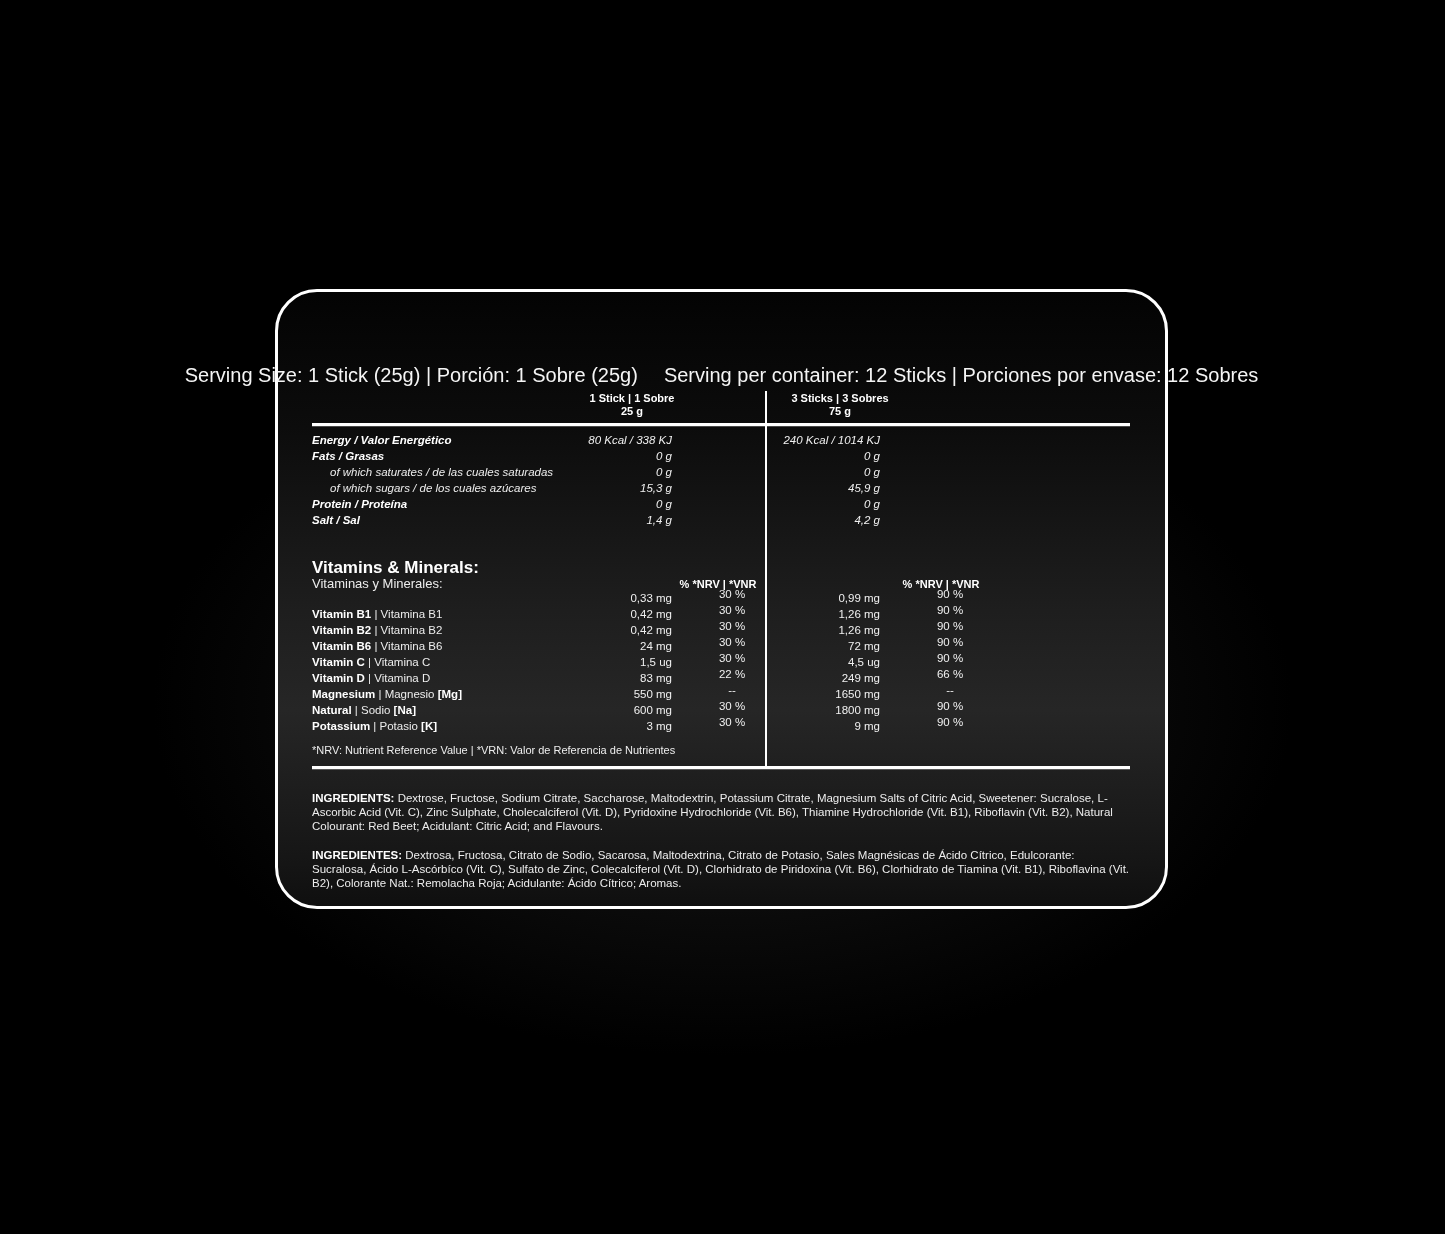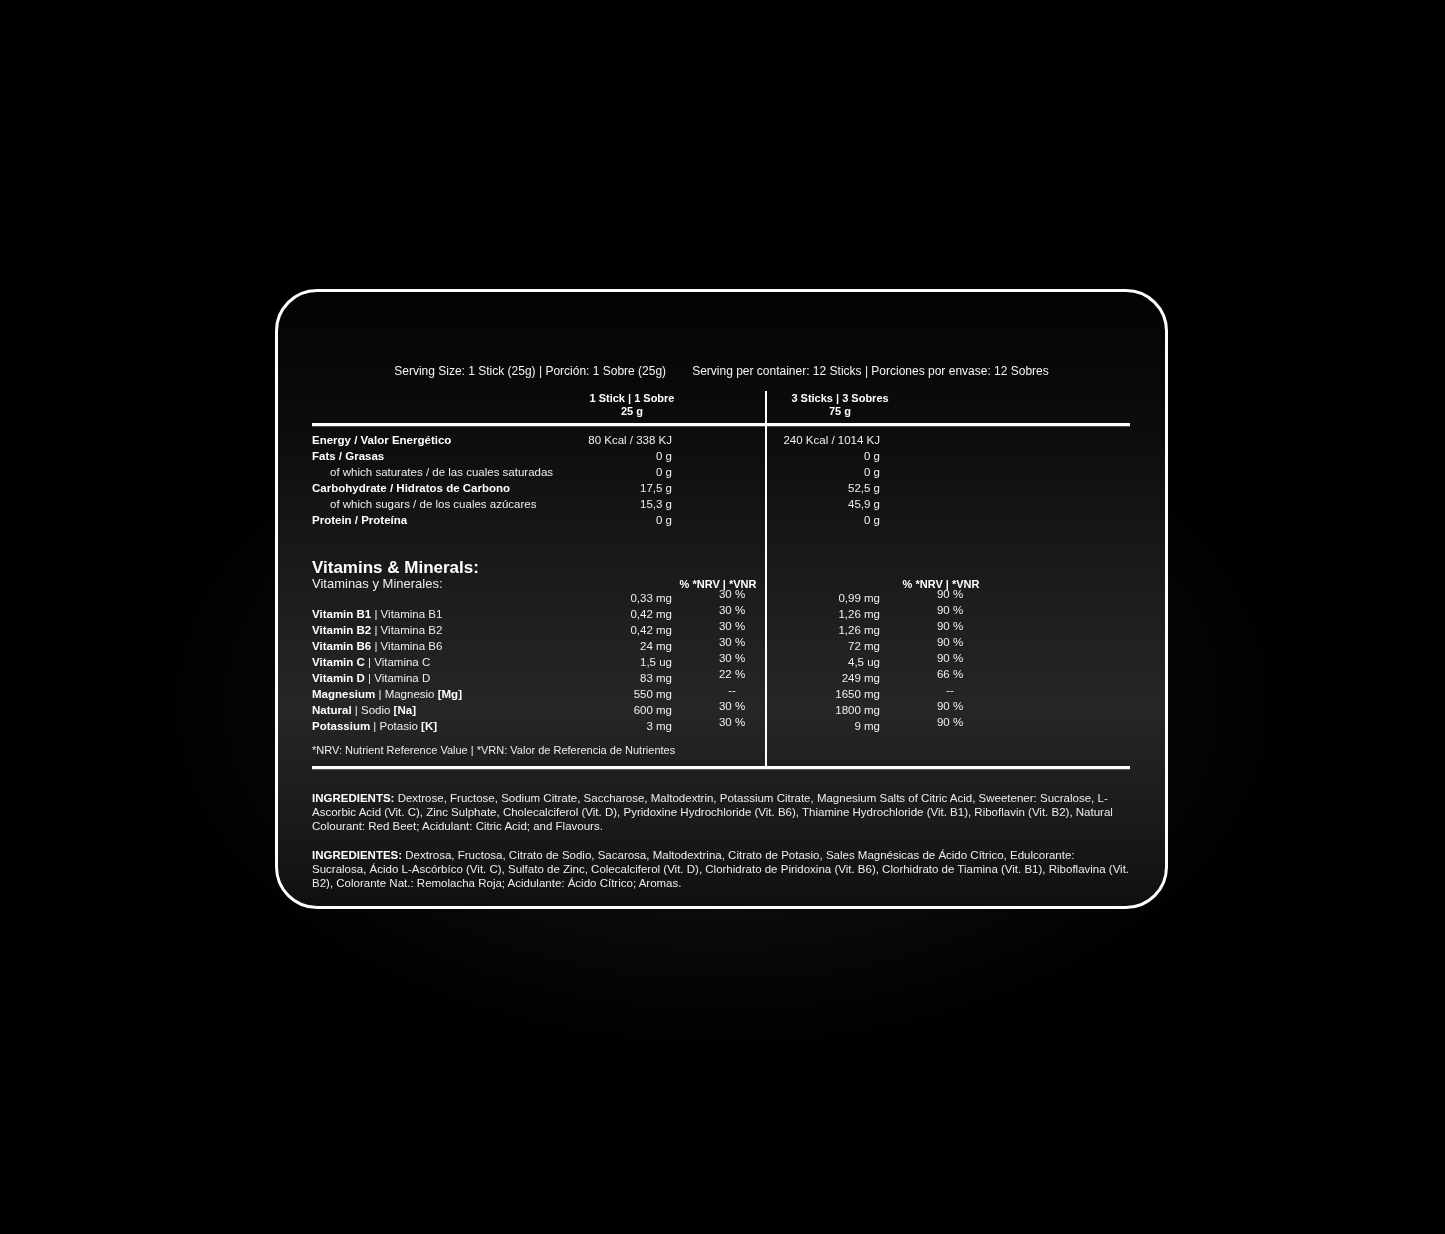--- a/index.html
+++ b/index.html
@@ -17,32 +17,32 @@
     box-sizing:border-box; border:3px solid #fff; border-radius:42px;
     background:linear-gradient(180deg,#030303 0%,#0c0c0c 22%,#1e1e1e 52%,#262626 68%,#161616 92%,#0f0f0f 100%);
   }
   .title{
     position:absolute; top:19px; left:0; width:100%; text-align:center;
     font-size:27px; font-weight:bold; letter-spacing:.5px; color:#fff;
   }
   .serving-line{
     position:absolute; top:72px; left:0; width:100%;
     display:flex; justify-content:center; gap:26px;
-    font-size:12px; color:#f5f5f5; white-space:nowrap;
+    font-size:20px; color:#f5f5f5; white-space:nowrap;
   }
   .table-area{position:absolute; left:34px; top:0; width:818px; height:614px; font-size:11.5px;}
   .col-h{position:absolute; top:100px; text-align:center; font-weight:bold; font-size:11px; line-height:13px; color:#fff;}
   .col-h.h1{left:210px; width:220px;}
   .col-h.h2{left:418px; width:220px;}
   .hline{position:absolute; left:0; width:818px; height:3px; background:#fff; box-shadow:0 1px 0 rgba(255,255,255,.25);}
   .hline.top{top:131px;}
   .hline.bottom{top:474px;}
   .vdivider{position:absolute; left:453px; top:99px; width:2px; height:378px; background:#fff;}
   .rows{position:absolute; left:0; width:818px;}
-  .rows.main{top:140px;}
+  .rows.main{top:140px;font-style:italic;}
   .rows.vits{top:298px;}
   .nrow{position:relative; height:16px; line-height:16px; white-space:nowrap;}
   .lab{color:#ededed;}
   .lab b,.b{font-weight:bold; color:#fff;}
   .lab.b{font-weight:bold; color:#fff;}
   .ind{padding-left:18px;}
   .val1{position:absolute; right:458px; top:0; color:#f0f0f0;}
   .val2{position:absolute; right:250px; top:0; color:#f0f0f0;}
   .pct1{position:absolute; left:375px; width:90px; top:-4px; text-align:center; color:#f0f0f0;}
   .pct2{position:absolute; left:593px; width:90px; top:-4px; text-align:center; color:#f0f0f0;}
@@ -81,23 +81,23 @@
         <div>75 g</div>
       </div>
 
       <div class="hline top"></div>
       <div class="vdivider"></div>
 
       <div class="rows main">
           <div class="nrow"><span class="lab b">Energy / Valor Energético</span><span class="val1">80 Kcal / 338 KJ</span><span class="val2">240 Kcal / 1014 KJ</span></div>
           <div class="nrow"><span class="lab b">Fats / Grasas</span><span class="val1">0 g</span><span class="val2">0 g</span></div>
           <div class="nrow"><span class="lab ind">of which saturates / de las cuales saturadas</span><span class="val1">0 g</span><span class="val2">0 g</span></div>
-          <div class="nrow"><span class="lab b">Carbohydrate / Hidratos de Carbono</span><span class="val1">17,5 g</span><span class="val2">52,5 g</span></div>
           <div class="nrow"><span class="lab ind">of which sugars / de los cuales azúcares</span><span class="val1">15,3 g</span><span class="val2">45,9 g</span></div>
           <div class="nrow"><span class="lab b">Protein / Proteína</span><span class="val1">0 g</span><span class="val2">0 g</span></div>
+          <div class="nrow"><span class="lab b">Salt / Sal</span><span class="val1">1,4 g</span><span class="val2">4,2 g</span></div>
         </div>
 
       <div class="vit-head">
         <div class="l1">Vitamins &amp; Minerals:</div>
         <div class="l2">Vitaminas y Minerales:</div>
       </div>
       <div class="nrvh n1">%  *NRV | *VNR</div>
       <div class="nrvh n2">%  *NRV | *VNR</div>
 
       <div class="rows vits">

